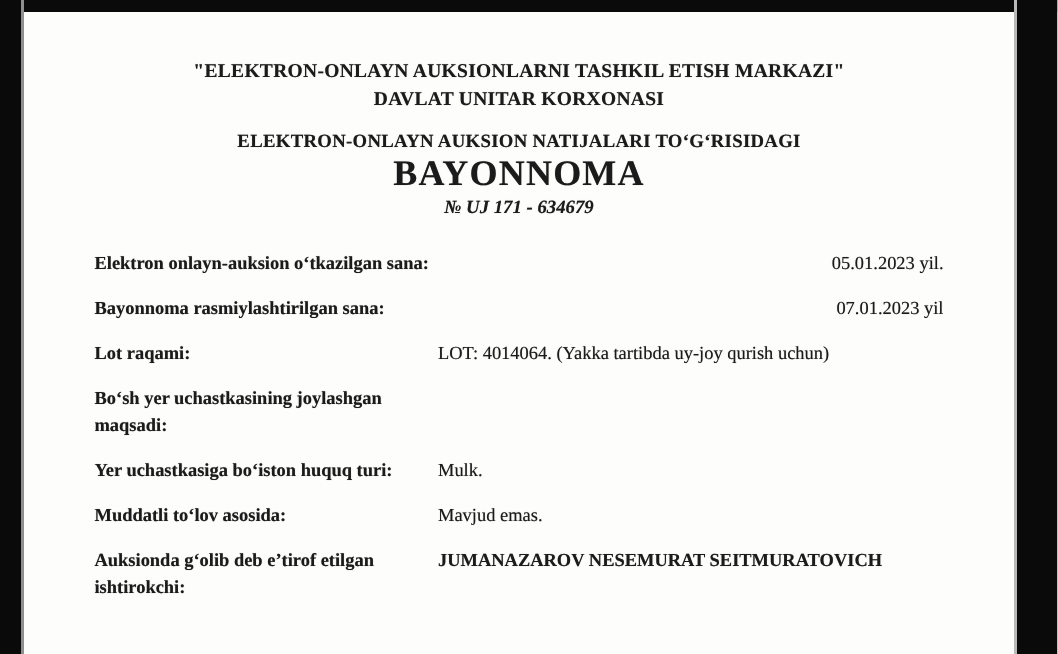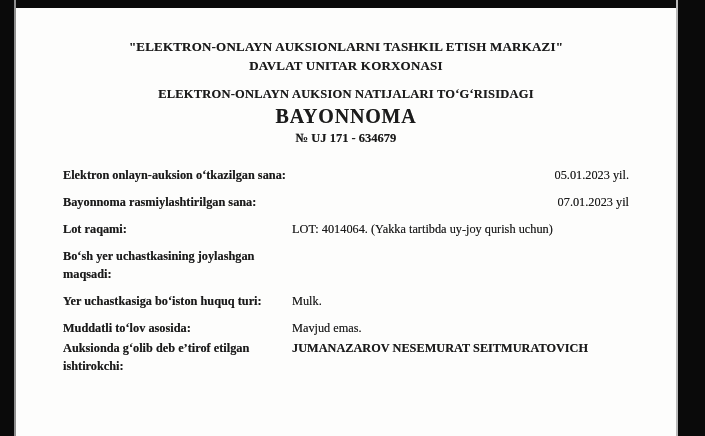--- a/index.html
+++ b/index.html
@@ -51,36 +51,38 @@
   }
   .subtitle {
     margin-top: 10px;
     font-weight: bold;
     font-size: 12.5px;
     line-height: 18px;
     letter-spacing: 0.2px;
   }
   .title {
     font-weight: bold;
-    font-size: 20px;
+    font-size: 24px;
     line-height: 26px;
     letter-spacing: 0.8px;
   }
   .doc-number {
     font-weight: bold;
     font-size: 12.5px;
     line-height: 19px;
+    font-style: italic;
   }
   .rows { margin-top: 18px; }
   .row {
     display: flex;
     align-items: flex-start;
     margin-bottom: 9px;
     font-size: 12.3px;
     line-height: 18px;
+    margin-top: 12px;
   }
   .row .label {
     width: 229px;
     flex: 0 0 229px;
     font-weight: bold;
   }
   .row .label.nowrap { white-space: nowrap; }
   .row .value { flex: 1; }
   .row.right .value { text-align: right; }
   .row.tight { margin-bottom: 2px; align-items: flex-end; }

